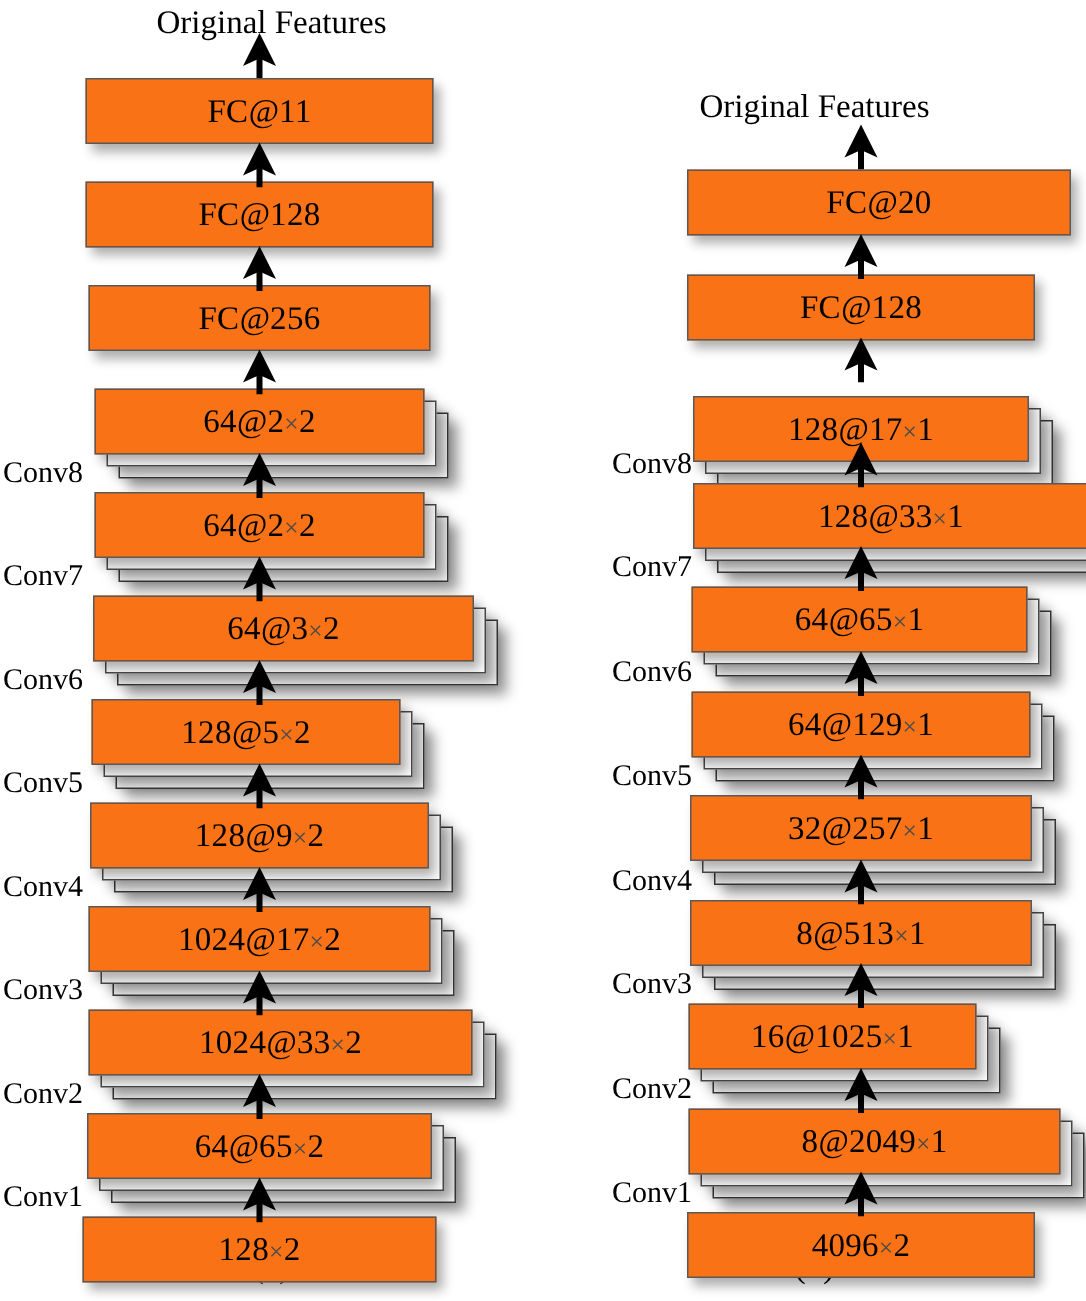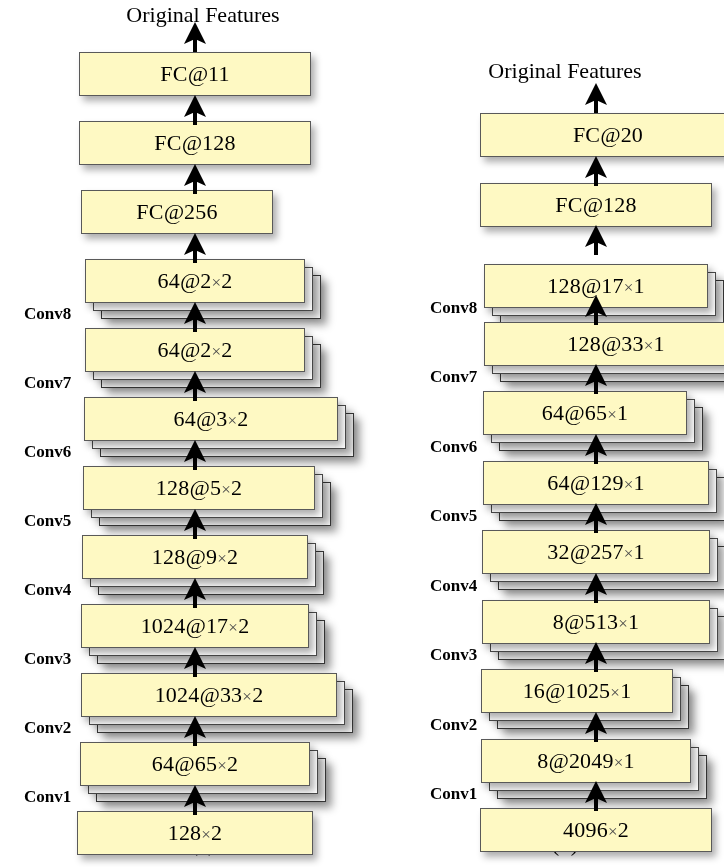--- a/index.html
+++ b/index.html
@@ -12,21 +12,20 @@
     height: 867px;
     position: relative;
     font-family: "Liberation Serif", "DejaVu Serif", serif;
     color: #000000;
     overflow: hidden;
   }
 
   .diagram {
     position: absolute;
     inset: 0;
-    margin-left: 22px;
   }
 
   .column {
     position: absolute;
     top: 0;
     height: 867px;
   }
   .column.left  { left: 0;   width: 362px; }
   .column.right { left: 362px; width: 362px; }
 
@@ -53,21 +52,21 @@
     height: 44px;
   }
 
   
   .box {
     position: absolute;
     left: 0;
     top: 0;
     right: 0;
     bottom: 0;
-    background: #fef9c3;
+    background: #f97316;
     border: 1px solid #595959;
     box-sizing: border-box;
     display: flex;
     align-items: center;
     justify-content: center;
     box-shadow: 4px 5px 7px rgba(0,0,0,0.32);
     z-index: 4;
   }
   .box .lbl {
     font-size: 22px;
@@ -96,24 +95,23 @@
   .arrow {
     position: absolute;
     width: 26px;
     z-index: 6;
   }
   .arrow svg { display: block; }
 
   
   .conv-label {
     position: absolute;
-    font-size: 17px;
+    font-size: 20px;
     line-height: 1;
     white-space: nowrap;
-    font-weight: bold;
   }
 </style>
 </head>
 <body>
 
 <div class="diagram">
 
   <div class="column left">
     <div class="col-title" style="top:4px;">Original Features</div>
     <div id="a-stack">
@@ -138,21 +136,21 @@
           <div class="box">
             <span class="lbl">FC<span class="at">@</span>128</span>
           </div>
         </div>
         <div class="arrow" style="left: 160px; top: 163.5px;">
           <svg width="26" height="30" viewBox="0 0 26 30">
             <rect x="11" y="12" width="4" height="18" fill="#000"></rect>
             <path d="M13 0 L24 22 L13 17 L2 22 Z" fill="#000"></path>
           </svg>
         </div>
-        <div class="row" style="top: 190px; left: 59px; width: 192px;">
+        <div class="row" style="top: 190px; left: 59px; width: 228px;">
           <div class="box">
             <span class="lbl">FC<span class="at">@</span>256</span>
           </div>
         </div>
         <div class="arrow" style="left: 160px; top: 232.5px;">
           <svg width="26" height="30" viewBox="0 0 26 30">
             <rect x="11" y="12" width="4" height="18" fill="#000"></rect>
             <path d="M13 0 L24 22 L13 17 L2 22 Z" fill="#000"></path>
           </svg>
         </div>
@@ -188,21 +186,21 @@
           <div class="box">
             <span class="lbl">64<span class="at">@</span>3<span class="x">×</span>2</span>
           </div>
         </div>
         <div class="arrow" style="left: 160px; top: 439.5px;">
           <svg width="26" height="30" viewBox="0 0 26 30">
             <rect x="11" y="12" width="4" height="18" fill="#000"></rect>
             <path d="M13 0 L24 22 L13 17 L2 22 Z" fill="#000"></path>
           </svg>
         </div>
-        <div class="row" style="top: 466px; left: 61px; width: 232px;">
+        <div class="row" style="top: 466px; left: 61px; width: 206px;">
           <div class="sheet s3"></div>
           <div class="sheet s2"></div>
           <div class="box">
             <span class="lbl">128<span class="at">@</span>5<span class="x">×</span>2</span>
           </div>
         </div>
         <div class="arrow" style="left: 160px; top: 508.5px;">
           <svg width="26" height="30" viewBox="0 0 26 30">
             <rect x="11" y="12" width="4" height="18" fill="#000"></rect>
             <path d="M13 0 L24 22 L13 17 L2 22 Z" fill="#000"></path>
@@ -327,21 +325,21 @@
           <div class="box">
             <span class="lbl">128<span class="at">@</span>33<span class="x">×</span>1</span>
           </div>
         </div>
         <div class="arrow" style="left: 199px; top: 364.25px;">
           <svg width="26" height="30" viewBox="0 0 26 30">
             <rect x="11" y="12" width="4" height="18" fill="#000"></rect>
             <path d="M13 0 L24 22 L13 17 L2 22 Z" fill="#000"></path>
           </svg>
         </div>
-        <div class="row" style="top: 391px; left: 99px; width: 204px;">
+        <div class="row" style="top: 391px; left: 99px; width: 224px;">
           <div class="sheet s3"></div>
           <div class="sheet s2"></div>
           <div class="box">
             <span class="lbl">64<span class="at">@</span>65<span class="x">×</span>1</span>
           </div>
         </div>
         <div class="arrow" style="left: 199px; top: 433.75px;">
           <svg width="26" height="30" viewBox="0 0 26 30">
             <rect x="11" y="12" width="4" height="18" fill="#000"></rect>
             <path d="M13 0 L24 22 L13 17 L2 22 Z" fill="#000"></path>
@@ -392,21 +390,21 @@
           <div class="box">
             <span class="lbl">16<span class="at">@</span>1025<span class="x">×</span>1</span>
           </div>
         </div>
         <div class="arrow" style="left: 199px; top: 711.75px;">
           <svg width="26" height="30" viewBox="0 0 26 30">
             <rect x="11" y="12" width="4" height="18" fill="#000"></rect>
             <path d="M13 0 L24 22 L13 17 L2 22 Z" fill="#000"></path>
           </svg>
         </div>
-        <div class="row" style="top: 738.5px; left: 97px; width: 210px;">
+        <div class="row" style="top: 738.5px; left: 97px; width: 248px;">
           <div class="sheet s3"></div>
           <div class="sheet s2"></div>
           <div class="box">
             <span class="lbl">8<span class="at">@</span>2049<span class="x">×</span>1</span>
           </div>
         </div>
         <div class="arrow" style="left: 199px; top: 781.25px;">
           <svg width="26" height="30" viewBox="0 0 26 30">
             <rect x="11" y="12" width="4" height="18" fill="#000"></rect>
             <path d="M13 0 L24 22 L13 17 L2 22 Z" fill="#000"></path>

